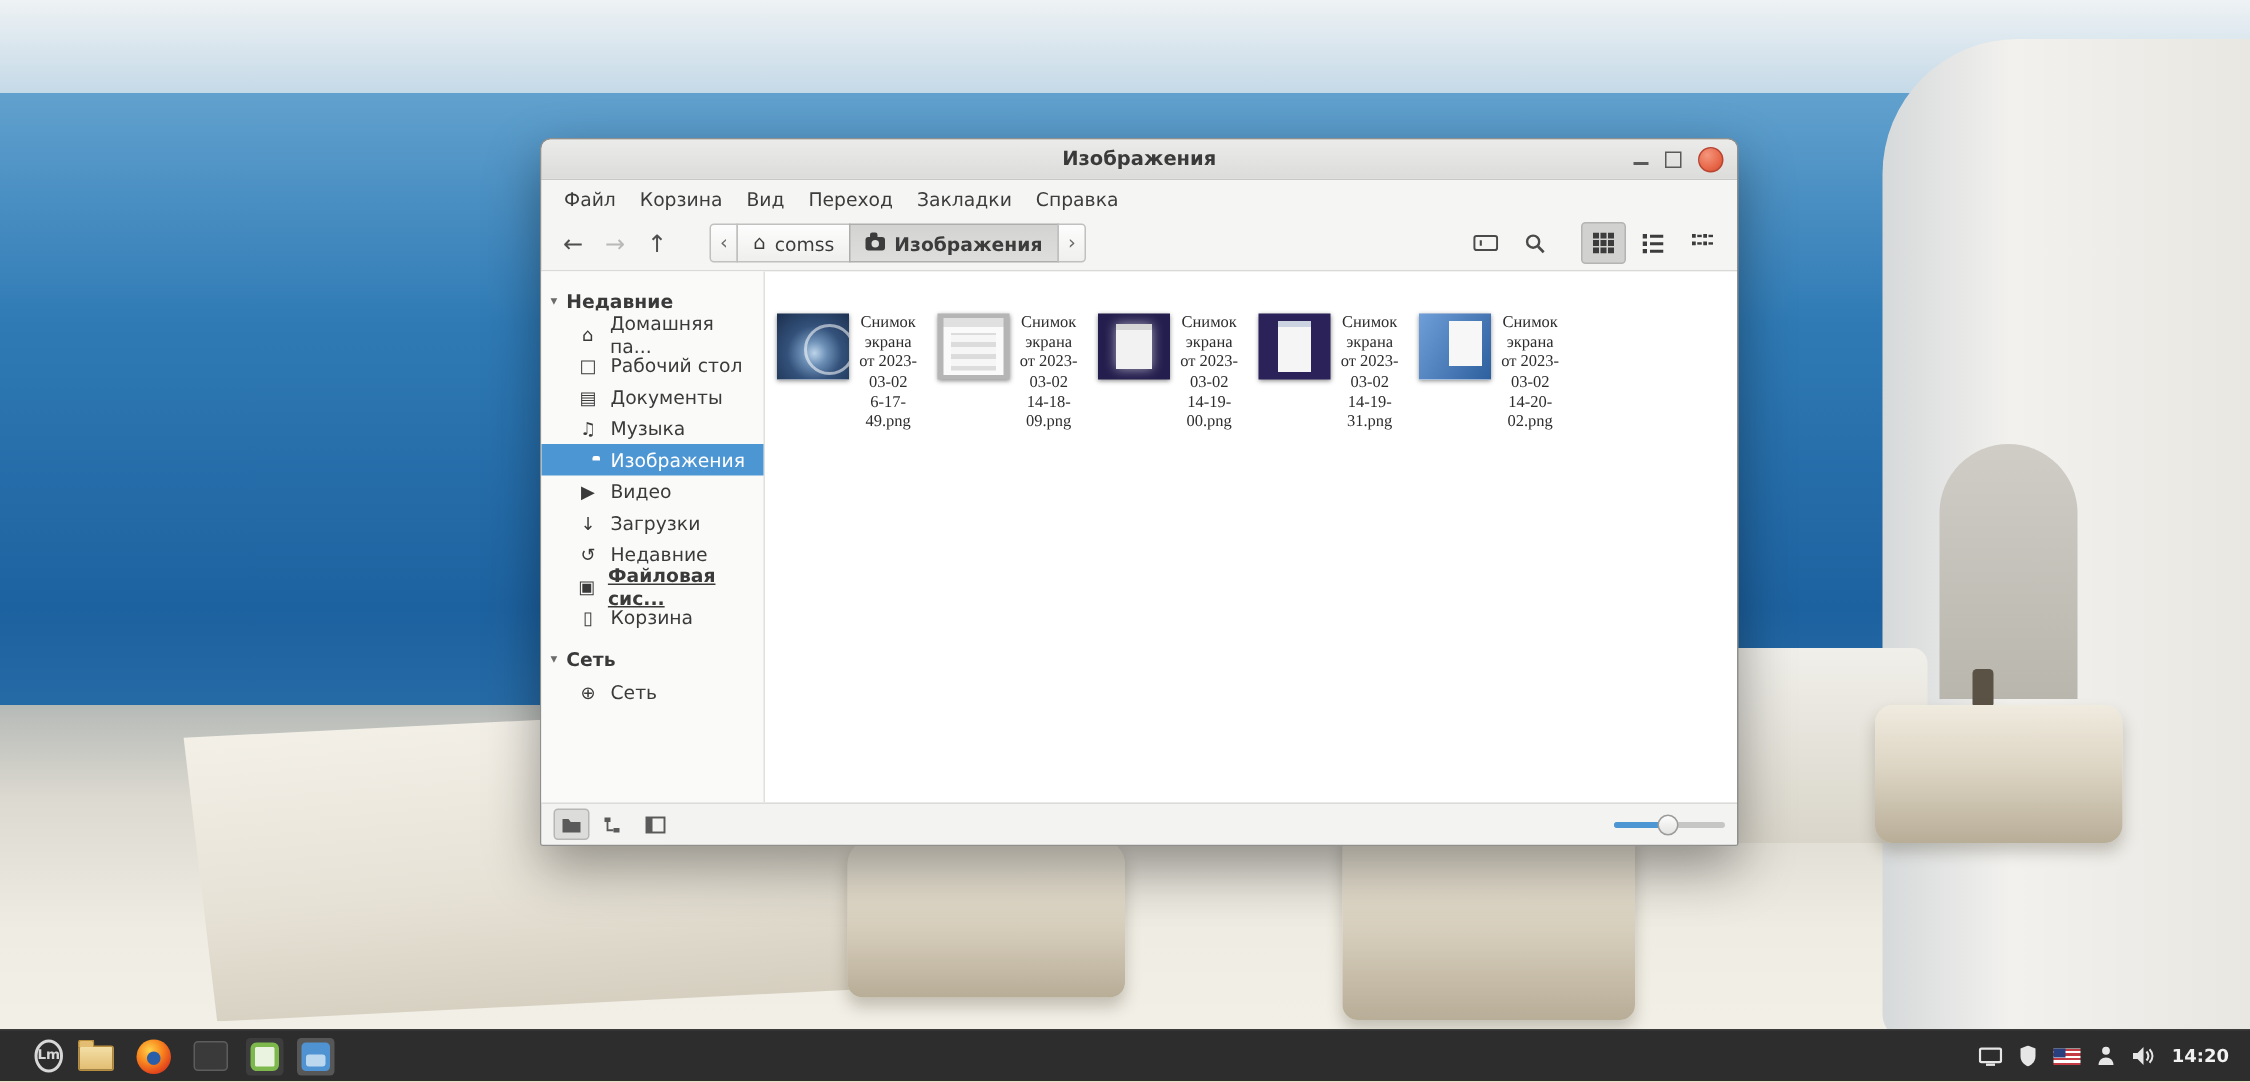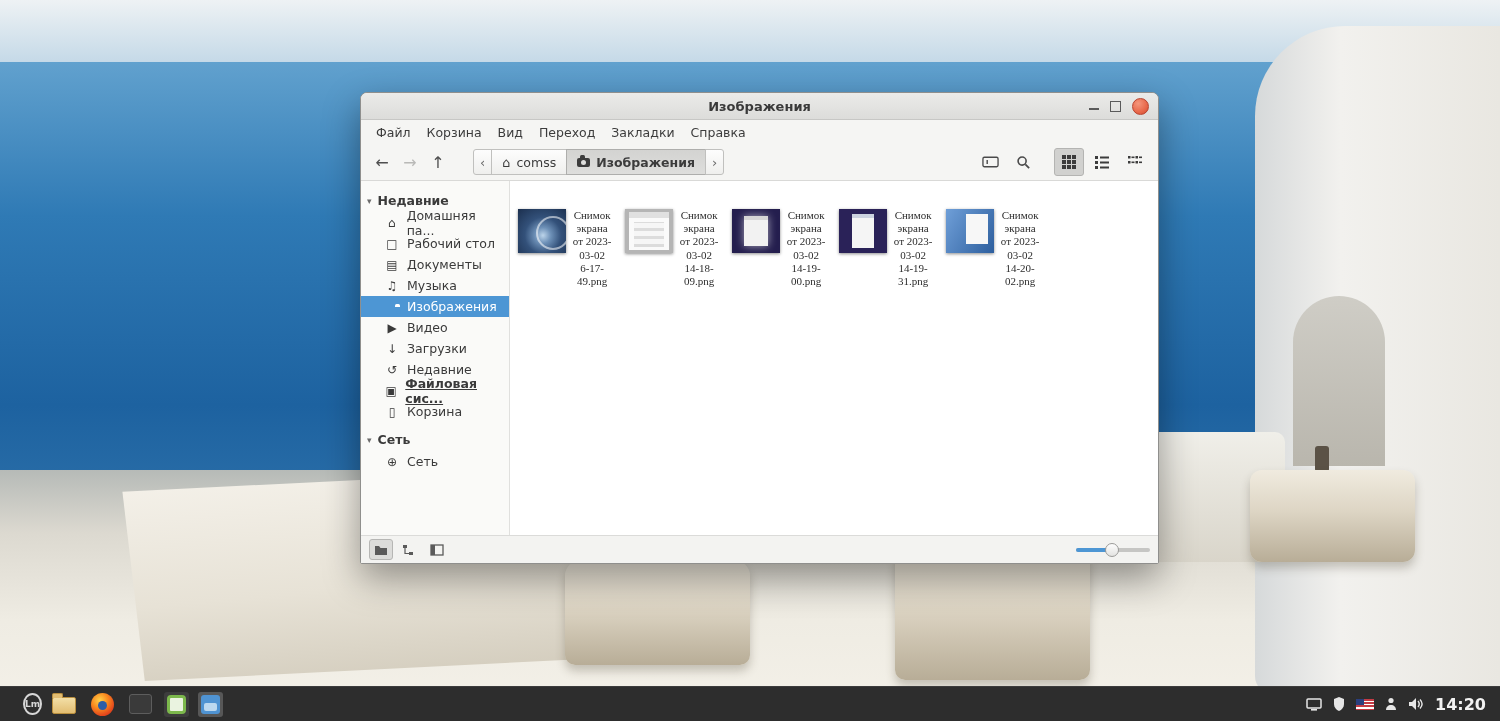--- a/index.html
+++ b/index.html
@@ -135,21 +135,21 @@
   .tb-win{padding:3px;border-radius:3px;display:flex;align-items:center;justify-content:center;}
   .tb-win.plate{background:rgba(255,255,255,.08);}
   .tb-win.active{background:rgba(255,255,255,.2);}
   .green-ic{width:19px;height:19px;border:3px solid #7cb84c;border-radius:4px;background:#eaf3e0;box-sizing:border-box;}
   .blue-ic{width:19px;height:19px;background:#4f93d2;border-radius:3px;position:relative;}
   .blue-ic::before{content:"";position:absolute;left:3px;right:3px;bottom:3px;top:8px;background:#bcd8ef;border-radius:2px;}
   .tb-right{margin-left:auto;display:flex;align-items:center;gap:11px;padding-right:8px;color:#ececec;}
   .flag{width:18px;height:11px;position:relative;
     background:repeating-linear-gradient(180deg,#c43b44 0 1.6px,#fff 1.6px 3.2px);}
   .flag::before{content:"";position:absolute;left:0;top:0;width:8px;height:6px;background:#2a3f7e;}
-  .clock{font-size:16px;color:#f2f2f2;font-weight:bold;}
+  .clock{font-size:12px;color:#f2f2f2;font-weight:bold;}
 </style>
 </head>
 <body>
 
 <div class="stage">
 
   <div class="wp">
     <div class="sky"></div>
     <div class="sea"></div>
     <div class="terrace"></div>

